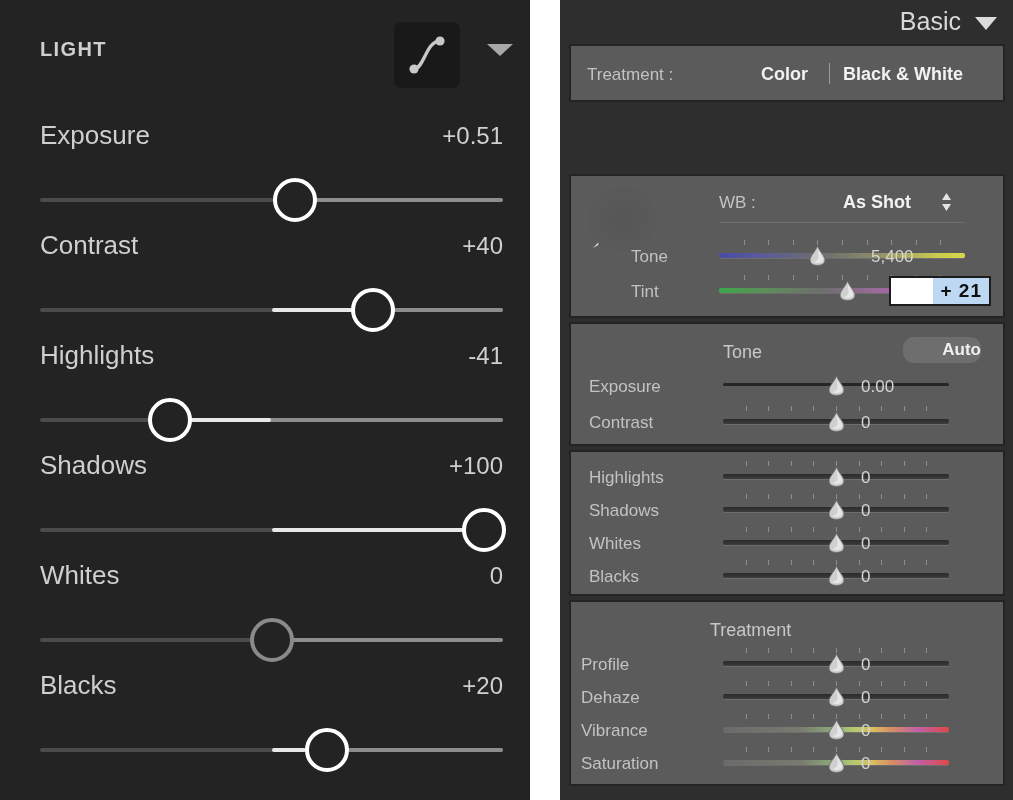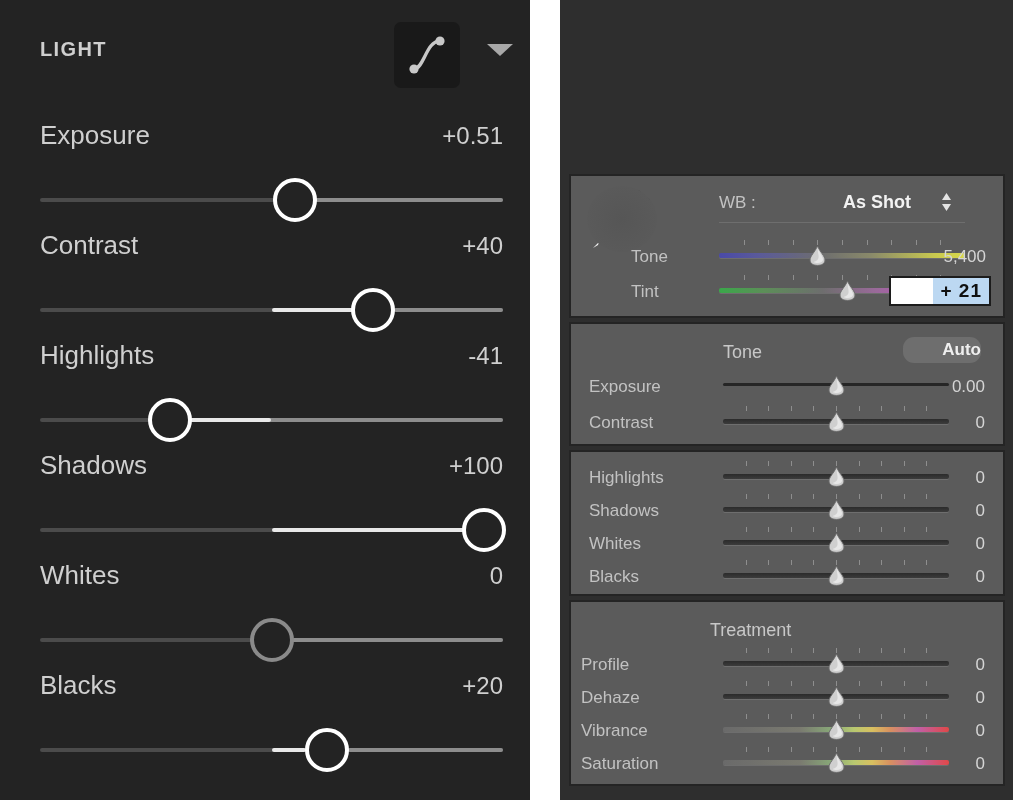--- a/index.html
+++ b/index.html
@@ -99,21 +99,21 @@
     border: 2px solid #242424;
   }
 
   .row-label {
     position: absolute;
     font-size: 17px; color: #c2c2c2; 
     white-space: nowrap;
   }
   .row-value {
     position: absolute;
-    font-size: 17px; color: #d5d5d5; text-align: right;
+    font-size: 17px; color: #d5d5d5; 
     white-space: nowrap;
   }
   .emph {
     position: absolute;
     font-size: 18px; color: #f2f2f2; font-weight: bold; white-space: nowrap;
   }
   .sec-head {
     position: absolute;
     font-size: 18px; color: #c8c8c8; white-space: nowrap;
   }
@@ -267,21 +267,31 @@
             <div class="sl-track-right" style="left: 66.5%; width: 33.5%;"></div>
             <div class="sl-fill" style="left: 50%; width: 7.5%;"></div>
             <div class="sl-knob" style="left: 62%;"></div>
           </div>
         </div>
       </div>
   </div>
 
   <div id="right-panel">
 
-
+    <div class="rp-header">
+      <div class="rp-title">Basic</div>
+      <div class="rp-chev"></div>
+    </div>
+
+    <div class="rp-section" style="top:44px; height:58px;">
+      <div class="row-label" style="left:16px; top:19px; text-align:left;">Treatment :</div>
+      <div class="emph" style="left:190px; top:18px;">Color</div>
+      <div class="divider-pipe" style="left:258px; top:17px; height:21px;"></div>
+      <div class="emph" style="left:272px; top:18px;">Black &amp; White</div>
+    </div>
 
 
     <div class="rp-section" style="top:174px; height:144px;">
 
       <div class="eyedropper" style="left:8px; top:4px;">
         <div class="recess"></div>
         <svg width="88" height="78" viewBox="0 0 88 78">
           <rect x="50" y="12" width="17" height="22" rx="3" transform="rotate(40 58 23)" fill="#2b2b2b"></rect>
           <rect x="36" y="22" width="23" height="22" rx="4" transform="rotate(40 47 33)" fill="#1f1f1f"></rect>
           <path d="M36 34 L48 46 L22 64 L18 60 Z" fill="#2b2b2b"></path>

